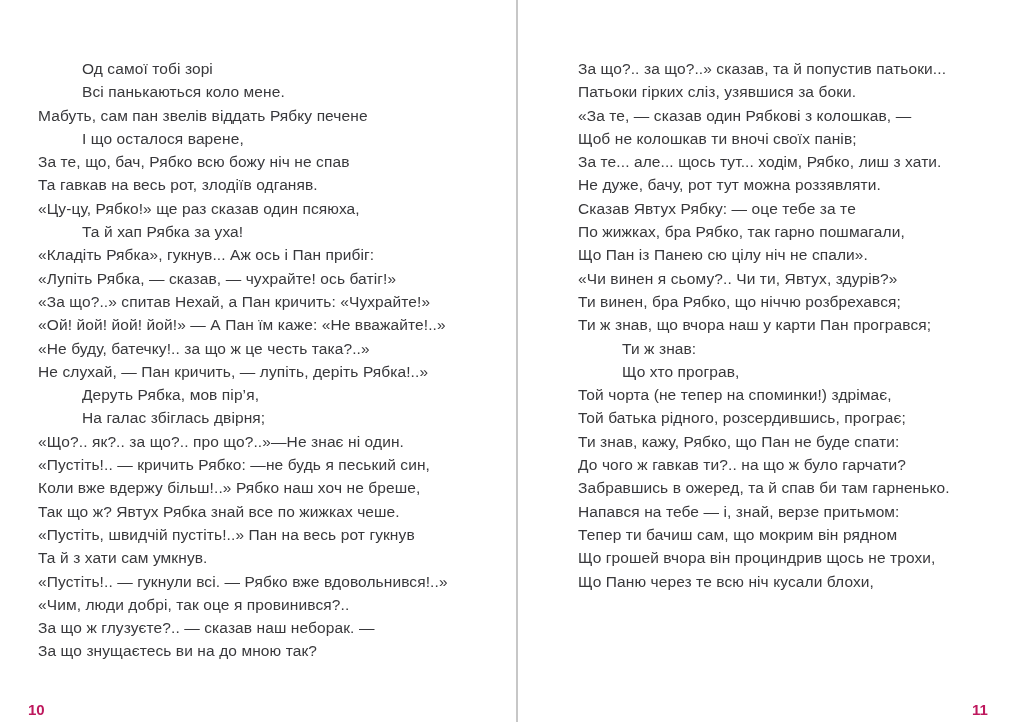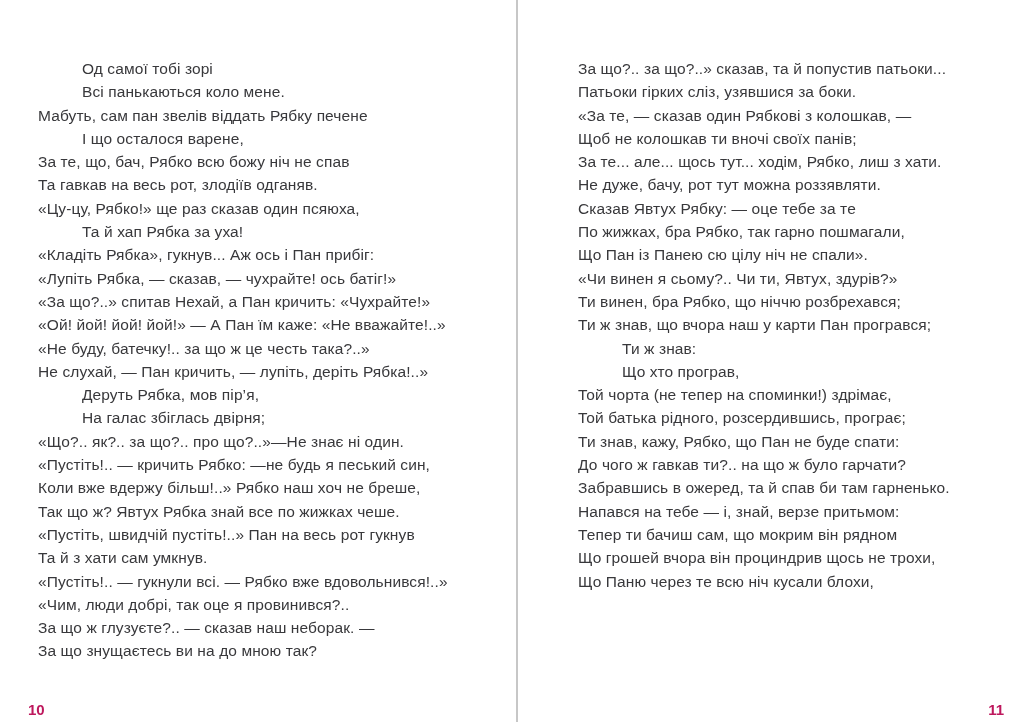--- a/index.html
+++ b/index.html
@@ -45,21 +45,21 @@
   .indent-1 { padding-left: 44px; }
   .page-num {
     position: absolute;
     top: 669px;
     font-size: 15px;
     font-weight: bold;
     color: #be185d;
     margin-top: 32px;
   }
   #page-num-left  { left: 28px; }
-  #page-num-right { left: 454px; width: 32px; text-align: right; }
+  #page-num-right { left: 454px; width: 32px; }
 </style>
 </head>
 <body>
 
 <div class="page" id="left-page">
   <div class="text-block" id="left-text">
       <div class="verse-line indent-1">Од самої тобі зорі</div>
       <div class="verse-line indent-1">Всі панькаються коло мене.</div>
       <div class="verse-line">Мабуть, сам пан звелів віддать Рябку печене</div>
       <div class="verse-line indent-1">І що осталося варене,</div>

